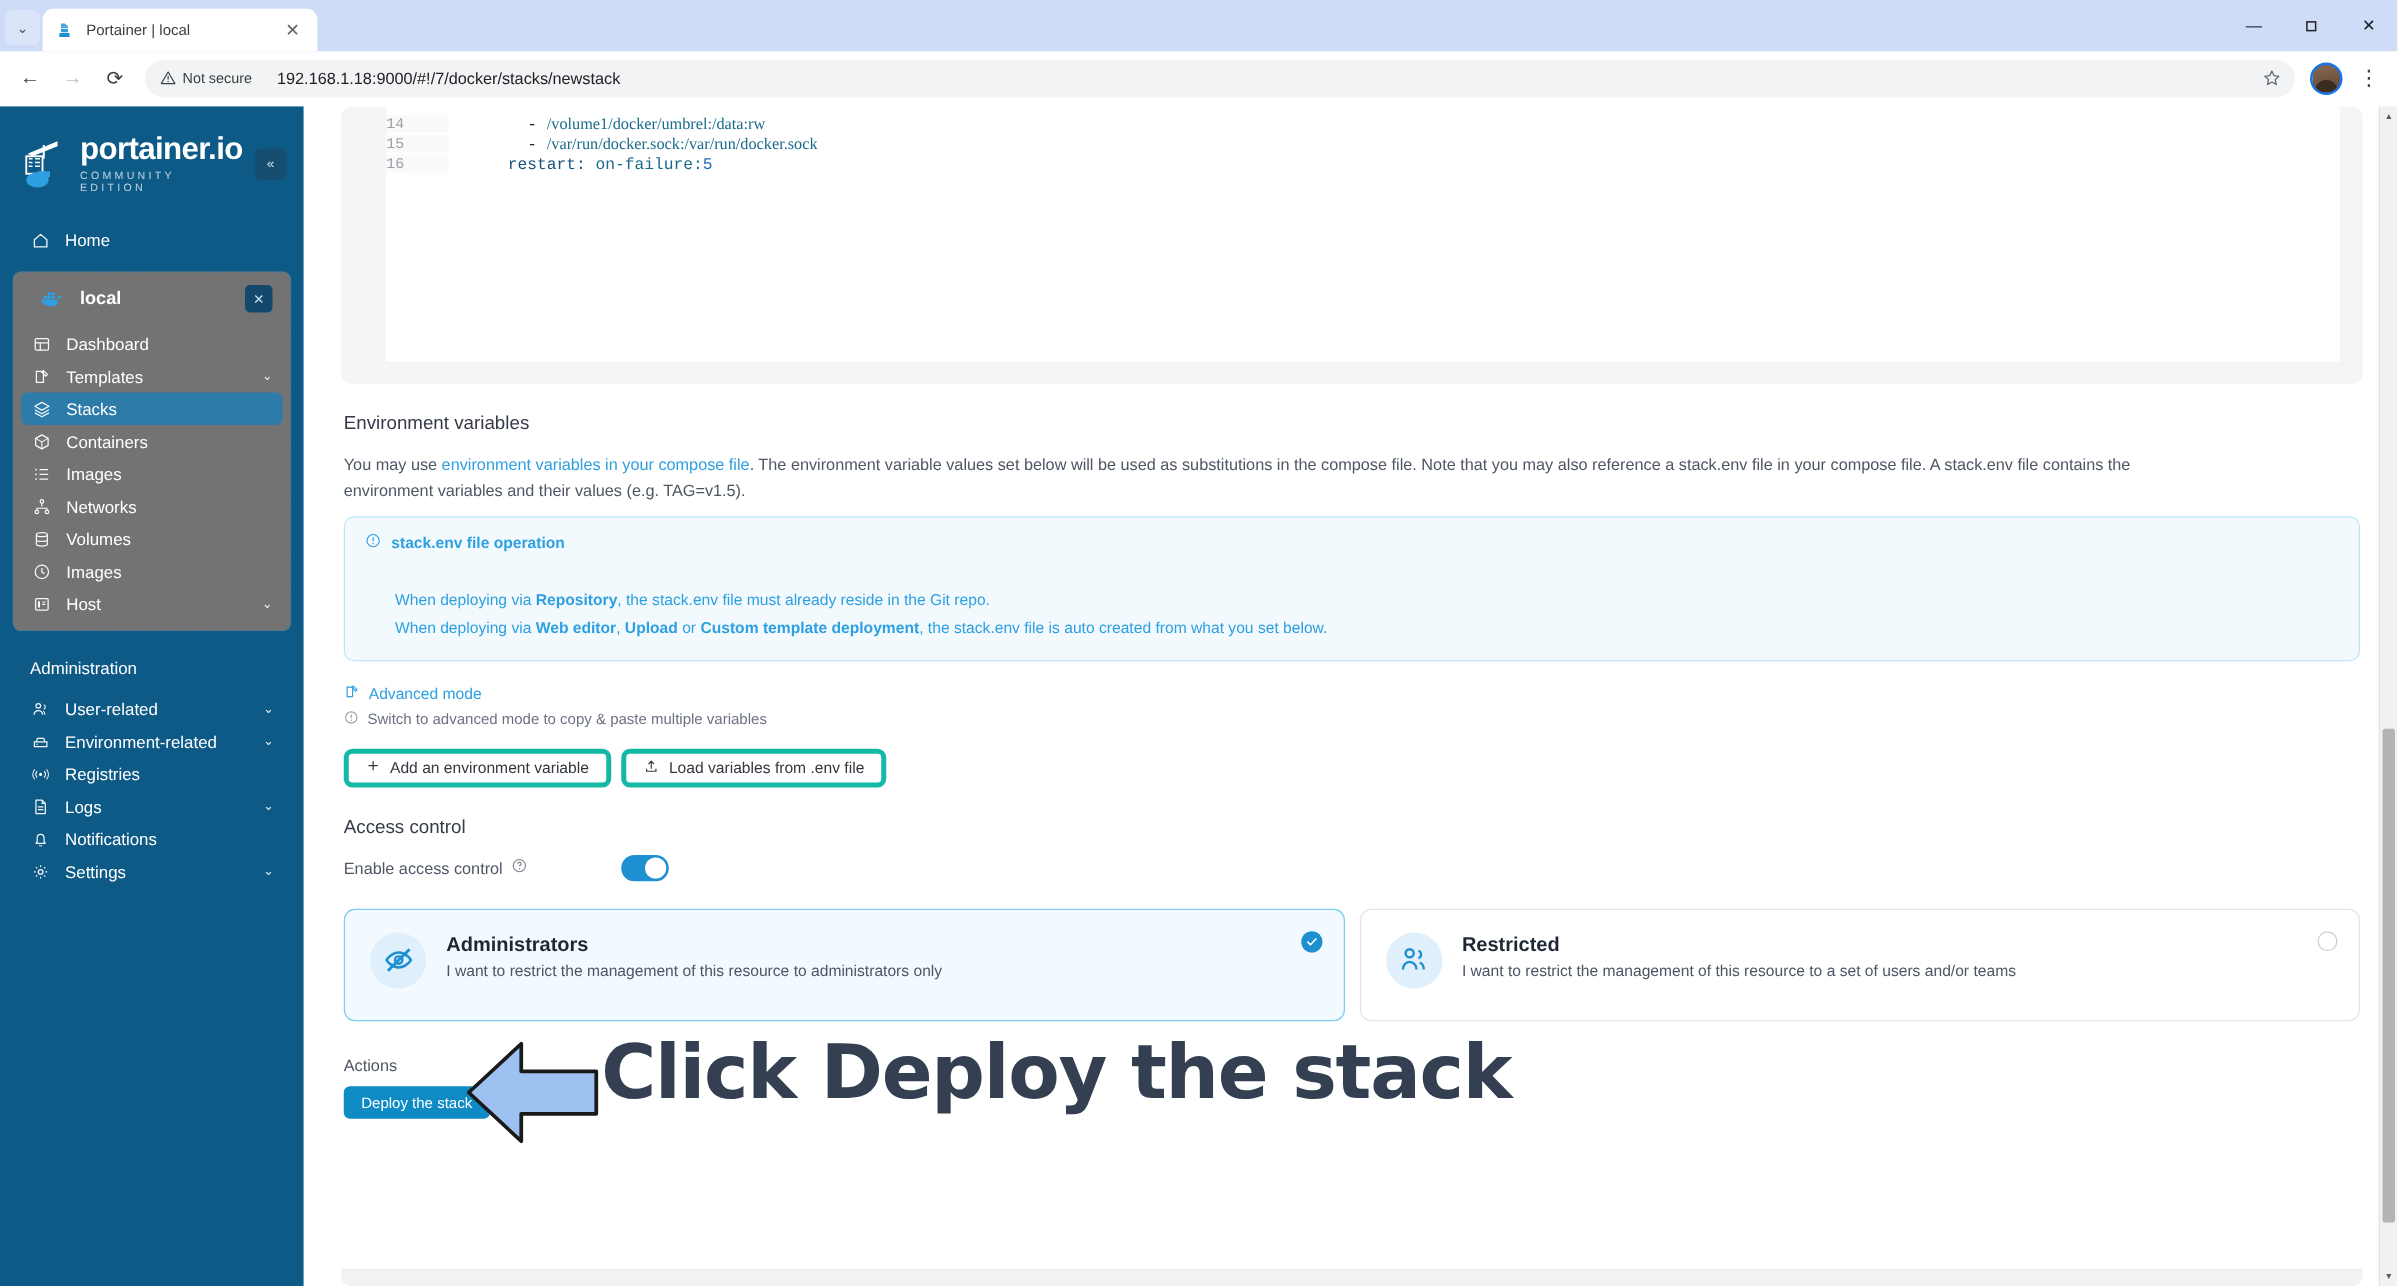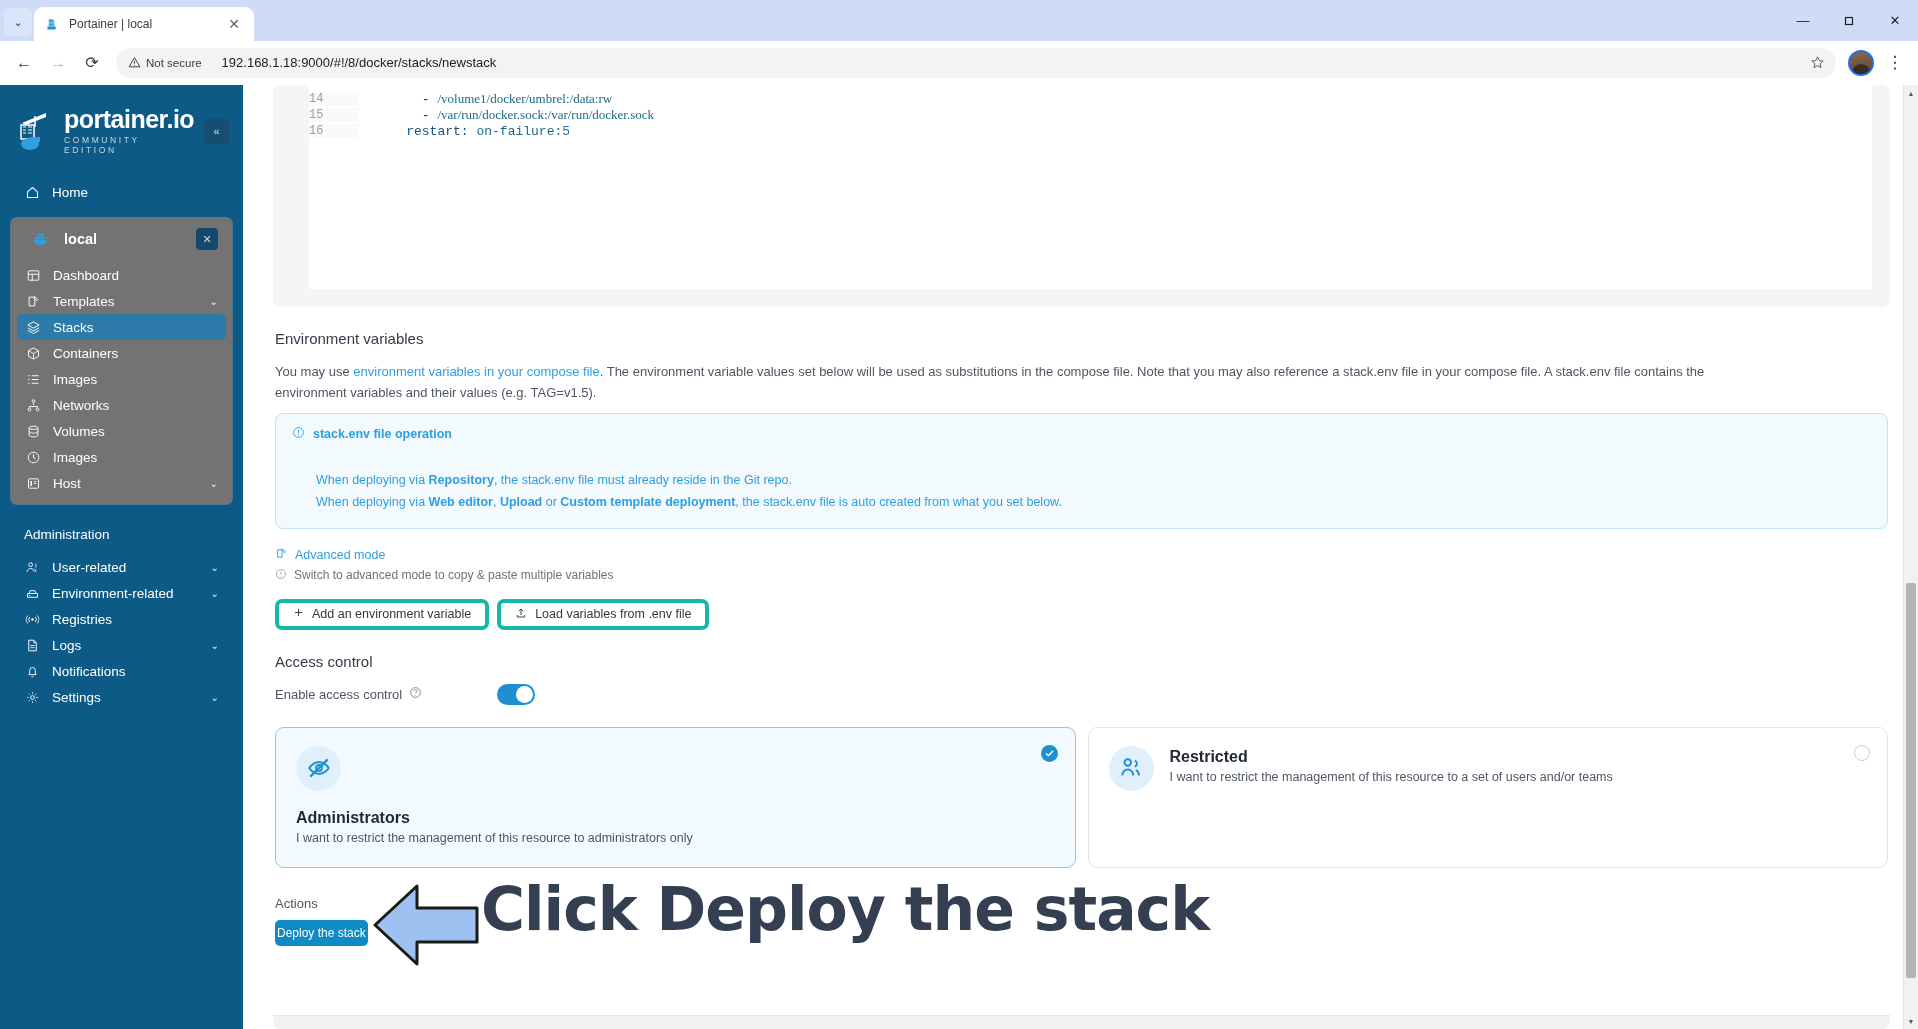--- a/index.html
+++ b/index.html
@@ -205,42 +205,42 @@
     content: ""; position: absolute; right: 2px; top: 2px;
     width: 17px; height: 17px; border-radius: 50%; background: #fff;
   }
 
   .cards { display: flex; gap: 12px; margin: 22px 2px 0 2px; }
   .card {
     flex: 1; border-radius: 9px; padding: 18px 20px 22px 20px;
     display: flex; align-items: flex-start; gap: 16px; position: relative;
     min-height: 90px;
   }
-  .card.sel { background: #f2faff; border: 1px solid #7fcdf2; flex-direction: column; }
+  .card.sel { background: #f2faff; border: 1px solid #7fcdf2; }
   .card.unsel { background: #ffffff; border: 1px solid #e3e6ea; }
   .card-ico {
     width: 45px; height: 45px; border-radius: 50%; background: #dff0fc;
     display: flex; align-items: center; justify-content: center; flex: 0 0 45px;
   }
   .card-body { flex: 1; padding-top: 2px; }
   .card-title { font-size: 16px; font-weight: 700; color: #1f2733; margin-bottom: 4px; }
   .card-desc { font-size: 12.5px; color: #4e5664; }
   .radio-on {
     position: absolute; right: 17px; top: 17px; width: 17px; height: 17px;
     border-radius: 50%; background: #1e8fd0; display:flex; align-items:center; justify-content:center;
   }
   .radio-off {
     position: absolute; right: 17px; top: 17px; width: 16px; height: 16px;
     border-radius: 50%; border: 1.5px solid #c8cdd4;
   }
 
   .actions-h { font-size: 13px; color: #4e5664; margin: 28px 0 9px 2px; }
   .deploy-btn {
     height: 26px; border-radius: 5px; background: #0e8ac4; color: #fff;
-    display: inline-flex; align-items: center; padding: 0 2px;
+    display: inline-flex; align-items: center; padding: 0 14px;
     font-size: 12px; margin-left: 2px;
   }
   .actions-strip { display: flex; align-items: center; position: relative; }
 
   .annot-arrow { position: absolute; left: 98px; top: -40px; }
   .annot-text {
     position: absolute; left: 208px; top: -46px;
     font-size: 60px; font-weight: 700; color: #343f52;
     font-family: "DejaVu Sans", sans-serif; letter-spacing: -1px; white-space: nowrap;
   }
@@ -300,21 +300,21 @@
     <div class="tbtn">⟳</div>
     <div class="omnibox">
       <span class="notsecure">
         <svg width="13" height="13" viewBox="0 0 24 24">
             <path d="M12 3 L22 20 H2 Z" fill="none" stroke="#3c4043" stroke-width="1.8" stroke-linejoin="round"></path>
             <path d="M12 9v5" stroke="#3c4043" stroke-width="1.8"></path>
             <circle cx="12" cy="17" r="1" fill="#3c4043"></circle>
           </svg>
         <span class="notsecure-label">Not secure</span>
       </span>
-      <span class="url-text">192.168.1.18:9000/#!/8/docker/stacks/newstack</span>
+      <span class="url-text">192.168.1.18:9000/#!/7/docker/stacks/newstack</span>
       <span class="star-btn">
         <svg width="15" height="15" viewBox="0 0 24 24">
             <path d="M12 3l2.7 5.9 6.3.7-4.7 4.3 1.3 6.3L12 17l-5.6 3.2 1.3-6.3L3 9.6l6.3-.7z" fill="none" stroke="#5f6368" stroke-width="1.6" stroke-linejoin="round"></path>
           </svg>
       </span>
     </div>
     <div class="avatar-btn"></div>
     <div class="menu-btn">⋮</div>
   </div>
 

